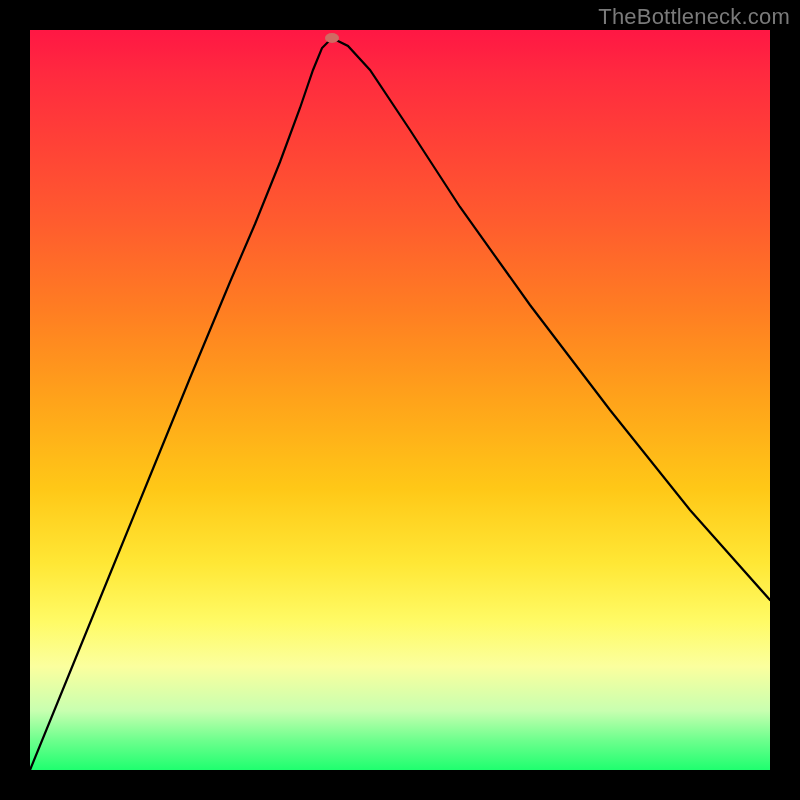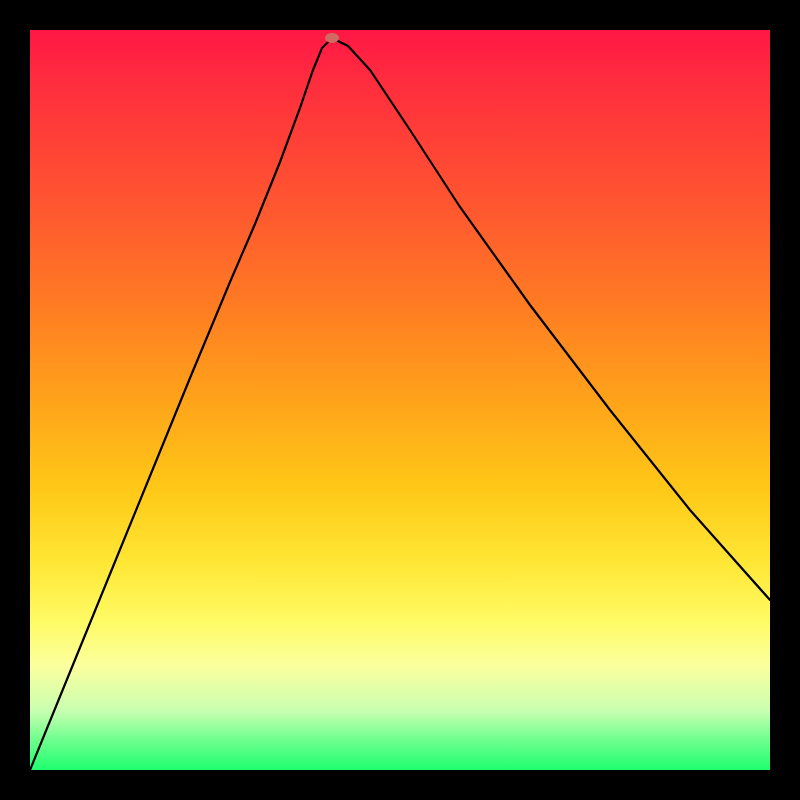--- a/index.html
+++ b/index.html
@@ -57,20 +57,21 @@
     font-weight: 500;
     letter-spacing: 0.2px;
     user-select: none;
   }
 </style>
 </head>
 <body>
 
 <div class="frame">
 
+  <div class="watermark">TheBottleneck.com</div>
 
   <div class="plot">
     <svg class="curve-svg" viewBox="0 0 740 740" preserveAspectRatio="none">
       <path fill="none" stroke="#000000" stroke-width="2.2" stroke-linecap="round" d="M0.0 740.0 L40.0 642.0 L80.0 544.0 L120.0 446.0 L160.0 348.0 L200.0 252.0 L225.0 194.0 L250.0 132.0 L270.0 78.0 L283.0 40.0 L292.0 18.0 L302.0 8.0 L318.0 16.0 L340.0 40.0 L380.0 100.0 L430.0 177.0 L500.0 275.0 L580.0 380.0 L660.0 480.0 L740.0 570.0"></path>
       <ellipse cy="8.0" rx="7" ry="5" fill="#cf6b63" cx="302"></ellipse>
     </svg>
   </div>
 
 </div>
 

